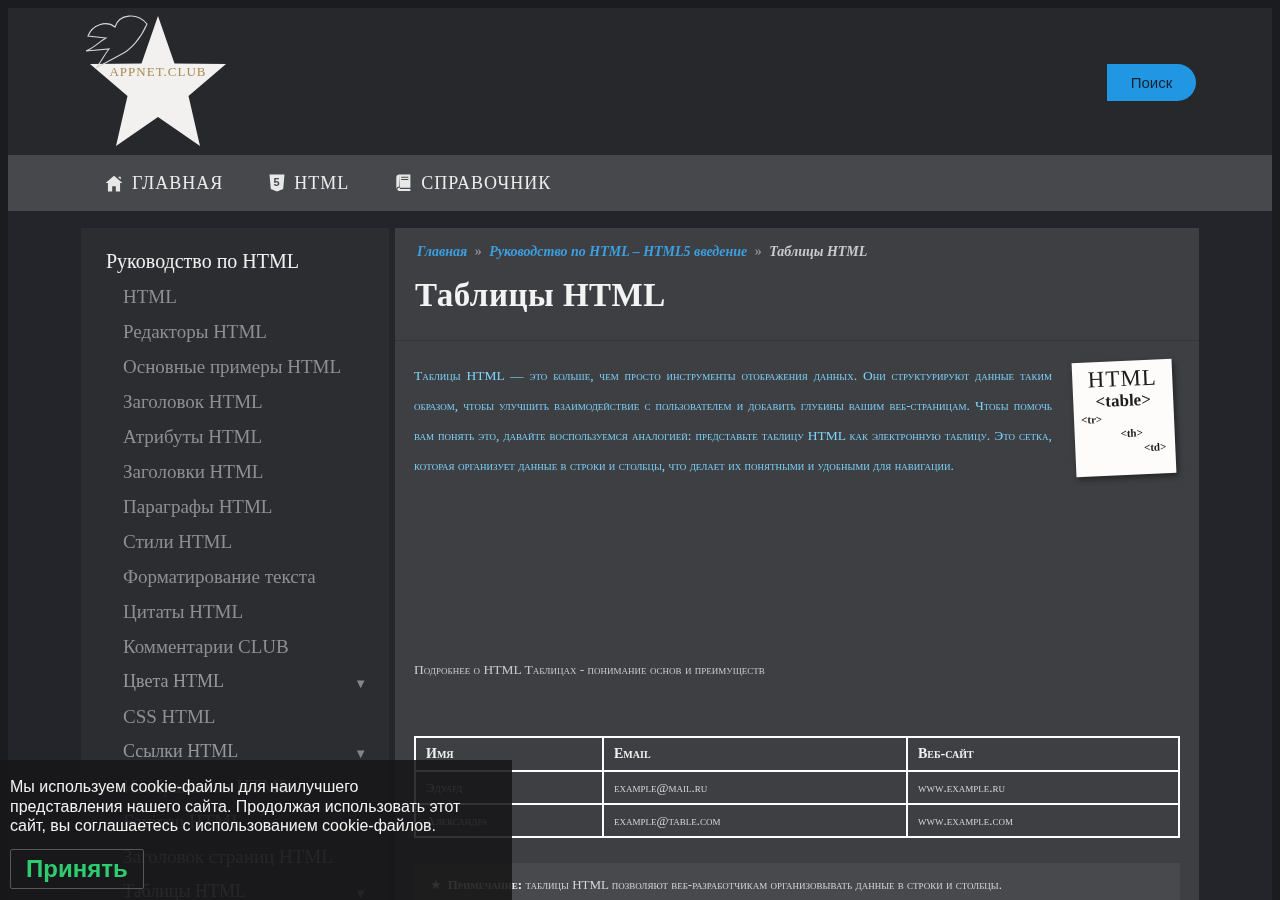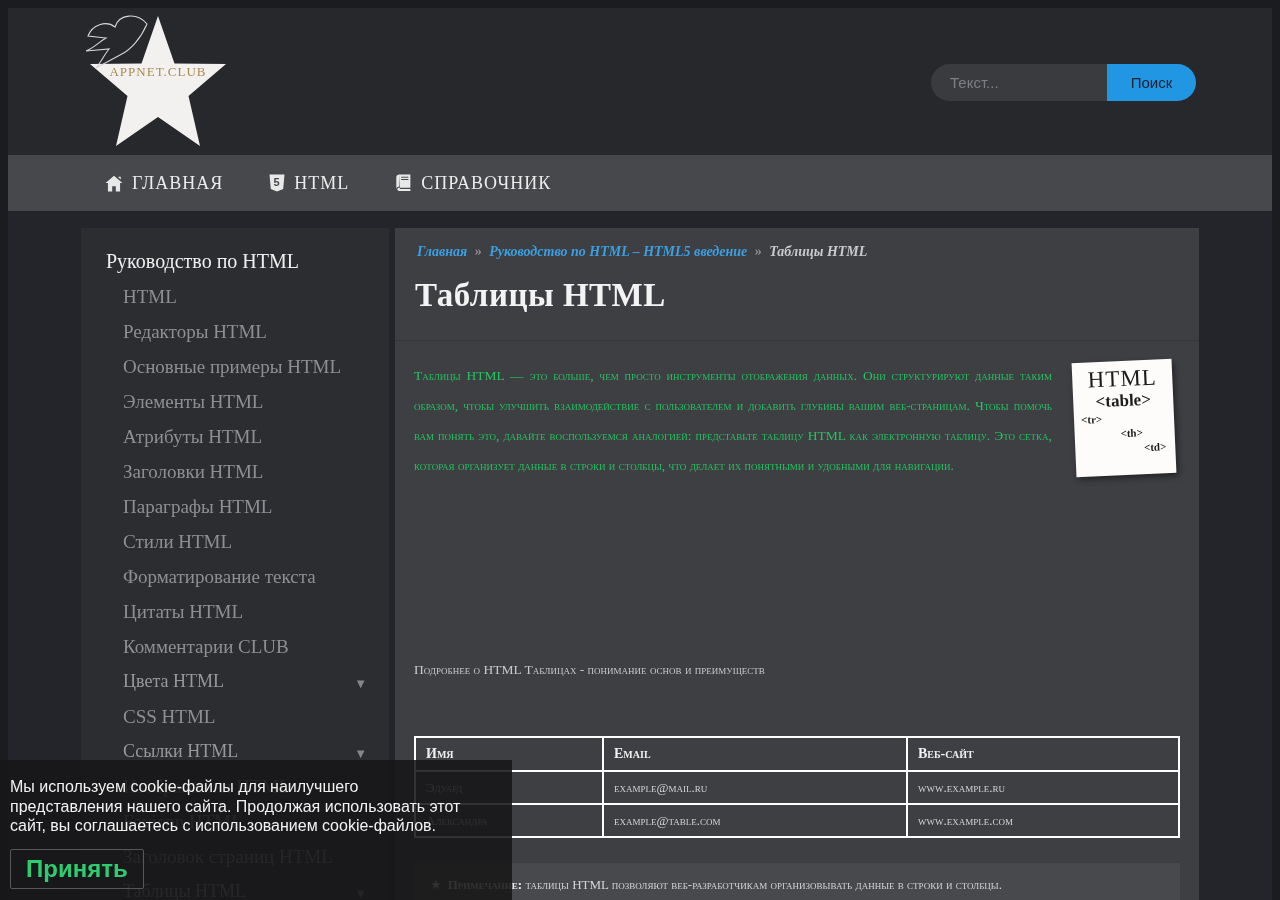--- a/index.html
+++ b/index.html
@@ -80,21 +80,21 @@
     box-shadow:2px 3px 6px rgba(0,0,0,0.45); padding:6px 7px; text-align:center;
   }
   .table-card .card-title { font-size:23px; letter-spacing:1px; line-height:24px; }
   .table-card .tag-table { font-size:17px; font-weight:bold; line-height:20px; }
   .table-card .tag { font-size:11px; font-weight:bold; line-height:15px; }
   .table-card .t-left { text-align:left; }
   .table-card .t-mid { text-align:center; padding-left:14px; }
   .table-card .t-right { text-align:right; padding-right:2px; }
 
   .body-text {
-    font-size:13.5px; line-height:30px; color:#22c55e; text-align:justify;
+    font-size:13.5px; line-height:30px; color:#7dd3fc; text-align:justify;
   }
   .more-line { margin-top:49px; font-size:13.5px; line-height:20px; color:#c9cacc; }
 
   .data-table {
     width:766px; margin-top:56px; border-collapse:collapse;
     border:2px solid #fdfdfd;
     padding-left:10px;
   }
   .data-table th, .data-table td {
     border:2px solid #fdfdfd; text-align:left; padding:6px 10px;
@@ -129,21 +129,20 @@
 
   <header class="site-header">
     <div class="logo">
       <svg width="150" height="146" viewBox="0 0 150 146">
         <polygon points="75,8 91.5,55.5 143,56 105.5,88 117,138 75,109 33,138 44.5,88 7,56 58.5,55.5" fill="#f2f1ef"></polygon>
         <path d="M64 16 C 54 4, 36 6, 32 19 C 23 12, 9 17, 5 28 L 23 30 C 16 34, 11 40, 3 43 L 26 41 C 21 47, 19 53, 13 60 L 37 47 C 48 42, 58 30, 64 16 Z" fill="none" stroke="#d6d6d6" stroke-width="1.1"></path>
         <text x="75" y="68" text-anchor="middle" fill="#a98a52" font-family="Liberation Serif, serif" font-size="13" letter-spacing="1">APPNET.CLUB</text>
       </svg>
     </div>
     <div class="search-bar">
-      <input class="search-input" type="text" placeholder="Текст..." style="">
       <button class="search-button">Поиск</button>
     </div>
   </header>
 
   <nav class="main-nav">
     <a class="nav-item">
       <span>
         <svg width="18" height="17" viewBox="0 0 16 15">
             <path d="M8 0.5 L15.5 7 H13.4 V14.5 H9.6 V10 H6.4 V14.5 H2.6 V7 H0.5 Z M12 1.5 h2 v2.4 l-2-1.7 Z" fill="#e8e8e8"></path>
           </svg>
@@ -172,21 +171,21 @@
 
   <div class="content-bg">
     <div class="content-row">
 
       <aside class="sidebar">
         <h2 class="sidebar-title">Руководство по HTML</h2>
         <ul class="sidebar-list">
           <li class="sidebar-item">HTML</li>
           <li class="sidebar-item">Редакторы HTML</li>
           <li class="sidebar-item">Основные примеры HTML</li>
-          <li class="sidebar-item">Элементы HTML</li>
+          <li class="sidebar-item">Заголовок HTML</li>
           <li class="sidebar-item">Атрибуты HTML</li>
           <li class="sidebar-item">Заголовки HTML</li>
           <li class="sidebar-item">Параграфы HTML</li>
           <li class="sidebar-item">Стили HTML</li>
           <li class="sidebar-item">Форматирование текста</li>
           <li class="sidebar-item">Цитаты HTML</li>
           <li class="sidebar-item">Комментарии CLUB</li>
           <li class="sidebar-item dropdown">
             <span>Цвета HTML</span>
             <span class="arrow">▼</span>

